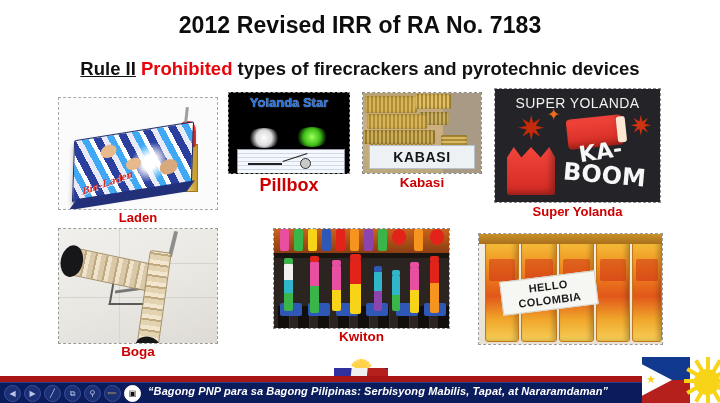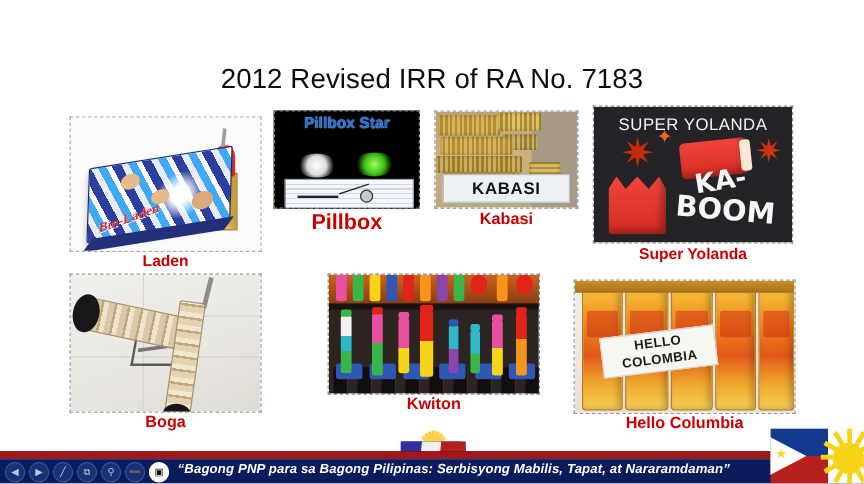--- a/index.html
+++ b/index.html
@@ -8,23 +8,22 @@
     width:720px;height:403px;
     background:#ffffff;
     font-family:"Liberation Sans", sans-serif;
     overflow:hidden;position:relative;
   }
   .slide{position:absolute;inset:0;background:#fff;}
 
   
   .slide-title{
     position:absolute;top:12px;left:0;width:720px;
-    text-align:center;font-size:23px;font-weight:normal;color:#0d0d0d;
+    text-align:center;font-size:23px;font-weight:bold;color:#0d0d0d;
     letter-spacing:.1px;
-    margin-top:40px;
   }
   .subtitle{
     position:absolute;top:58px;left:0;width:720px;
     text-align:center;font-size:18.5px;font-weight:bold;color:#111;
     white-space:nowrap;
   }
   .subtitle .rule{ text-decoration:underline; }
   .subtitle .prohibited{ color:#e8050b; }
 
   
@@ -316,20 +315,25 @@
   .fm-disc{position:absolute;left:12px;top:8px;width:26px;height:26px;border-radius:50%;background:#f7d417;}
   .fm-ray{position:absolute;left:24px;top:20px;width:4px;height:24px;background:#f7d417;transform-origin:50% 0;}
 </style>
 </head>
 <body>
 
 <div class="slide">
 
   <div class="slide-title">2012 Revised IRR of RA No. 7183</div>
 
+  <div class="subtitle">
+    <span class="rule">Rule II</span>
+    <span class="prohibited">Prohibited</span>
+    <span>types of firecrackers and pyrotechnic devices</span>
+  </div>
 
   <div class="photo" id="ph-binladen">
     <div class="inner">
       <div class="bl-bg"></div>
       <div class="bl-tube">
           <span class="bl-star">✦</span>
         </div>
       <div class="bl-box">
         <div class="bl-burst"></div>
         <div class="bl-face bl-f1"></div>
@@ -338,21 +342,21 @@
         <div class="bl-word">Bin-Laden</div>
       </div>
     </div>
   </div>
   <div class="caption" id="cap-binladen">
     <div>Laden</div>
   </div>
 
   <div class="photo" id="ph-pillbox">
     <div class="inner">
-      <div class="pb-t1">Pillbox Star</div>
+      <div class="pb-t1">Yolanda Star</div>
       <div class="pb-burst pb-b1"></div>
       <div class="pb-burst pb-b2"></div>
       <div class="pb-diag">
         <div class="pb-line pb-l1"></div>
         <div class="pb-line pb-l2"></div>
         <div class="pb-circ"></div>
       </div>
     </div>
   </div>
   <div class="caption" id="cap-pillbox">Pillbox</div>
@@ -476,21 +480,20 @@
       <div class="hc-roll" style="left:80px;width:33px;"></div>
       <div class="hc-roll" style="left:117px;width:32px;"></div>
       <div class="hc-roll" style="left:153px;width:28px;"></div>
       <div class="hc-top"></div>
       <div class="hc-label">
         <div>HELLO</div>
         <div>COLOMBIA</div>
       </div>
     </div>
   </div>
-  <div class="caption" id="cap-columbia">Hello Columbia</div>
 
   <div class="seal">
     <div class="seal-sun">
       <div class="seal-ray" style="transform:rotate(-60deg);"></div>
       <div class="seal-ray" style="transform:rotate(-40deg);"></div>
       <div class="seal-ray" style="transform:rotate(-20deg);"></div>
       <div class="seal-ray" style="transform:rotate(0deg);"></div>
       <div class="seal-ray" style="transform:rotate(20deg);"></div>
       <div class="seal-ray" style="transform:rotate(40deg);"></div>
       <div class="seal-ray" style="transform:rotate(60deg);"></div>

